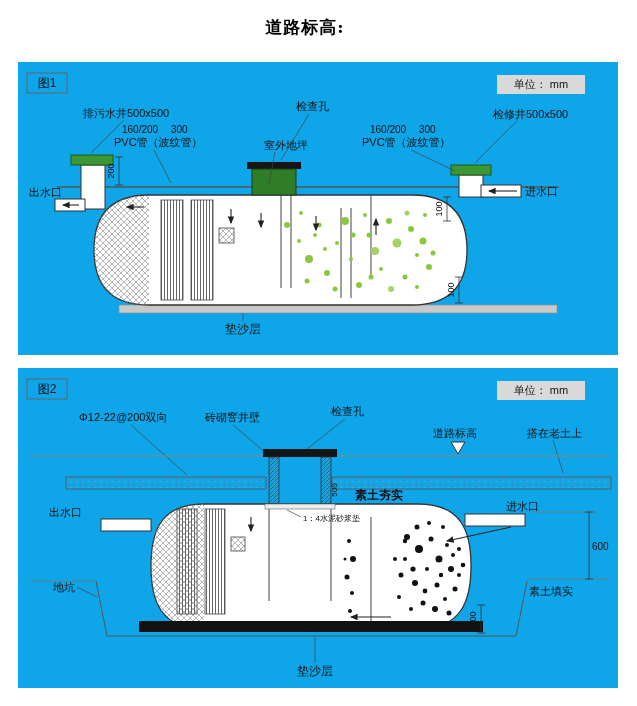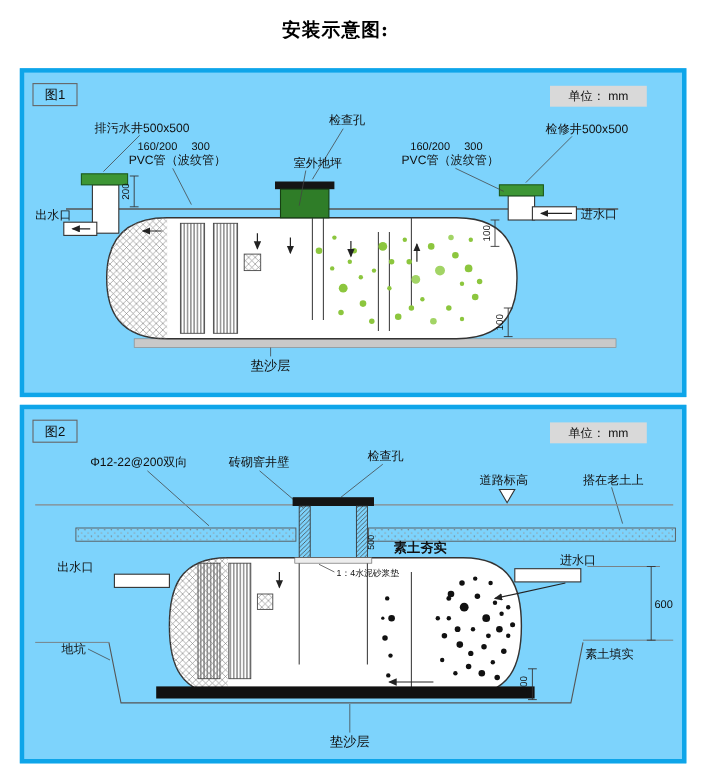--- a/index.html
+++ b/index.html
@@ -1,33 +1,33 @@
 <!DOCTYPE html>
 <html><head>
 <meta charset="utf-8">
 <style>
   html,body{margin:0;padding:0;background:#fff;}
   body{width:637px;height:706px;position:relative;font-family:"Liberation Sans",sans-serif;}
   .title{position:absolute;top:16px;left:0;width:610px;text-align:center;
          font-family:"DejaVu Serif",serif;font-weight:bold;font-size:17px;color:#000;letter-spacing:1px;}
-  .panel{position:absolute;left:18px;width:598px;border:4px solid #0ea5e9;background:#7dd3fc;overflow:hidden;}
+  .panel{position:absolute;left:18px;width:598px;border:1px solid #0ea5e9;background:#0ea5e9;overflow:hidden;}
   #fig1-panel{top:62px;height:291px;}
   #fig2-panel{top:368px;height:318px;}
   svg{display:block;}
   svg text{font-family:"Liberation Sans",sans-serif;fill:#111;}
   .t12{font-size:12px;} .t11{font-size:11px;} .t10{font-size:10px;}
   .t9{font-size:9px;} .t8{font-size:8px;} .bold{font-weight:bold;}
   .leader{stroke:#444;stroke-width:0.7;fill:none;}
   .dimline{stroke:#333;stroke-width:0.8;fill:none;}
   .thin{stroke:#777;stroke-width:0.8;fill:none;}
 </style>
 </head>
 <body>
 
-<div class="title">安装示意图:</div>
+<div class="title">道路标高:</div>
 
 <div class="panel" id="fig1-panel">
 <svg width="598" height="291" viewBox="0 0 598 291">
   <defs>
     <pattern id="vs1" width="3" height="4" patternUnits="userSpaceOnUse">
       <path d="M1.5 0 V4" stroke="#555" stroke-width="0.9"></path>
     </pattern>
     <pattern id="ch1" width="6" height="6" patternUnits="userSpaceOnUse">
       <path d="M0 0 L6 6 M6 0 L0 6" stroke="#888" stroke-width="0.6"></path>
     </pattern>

